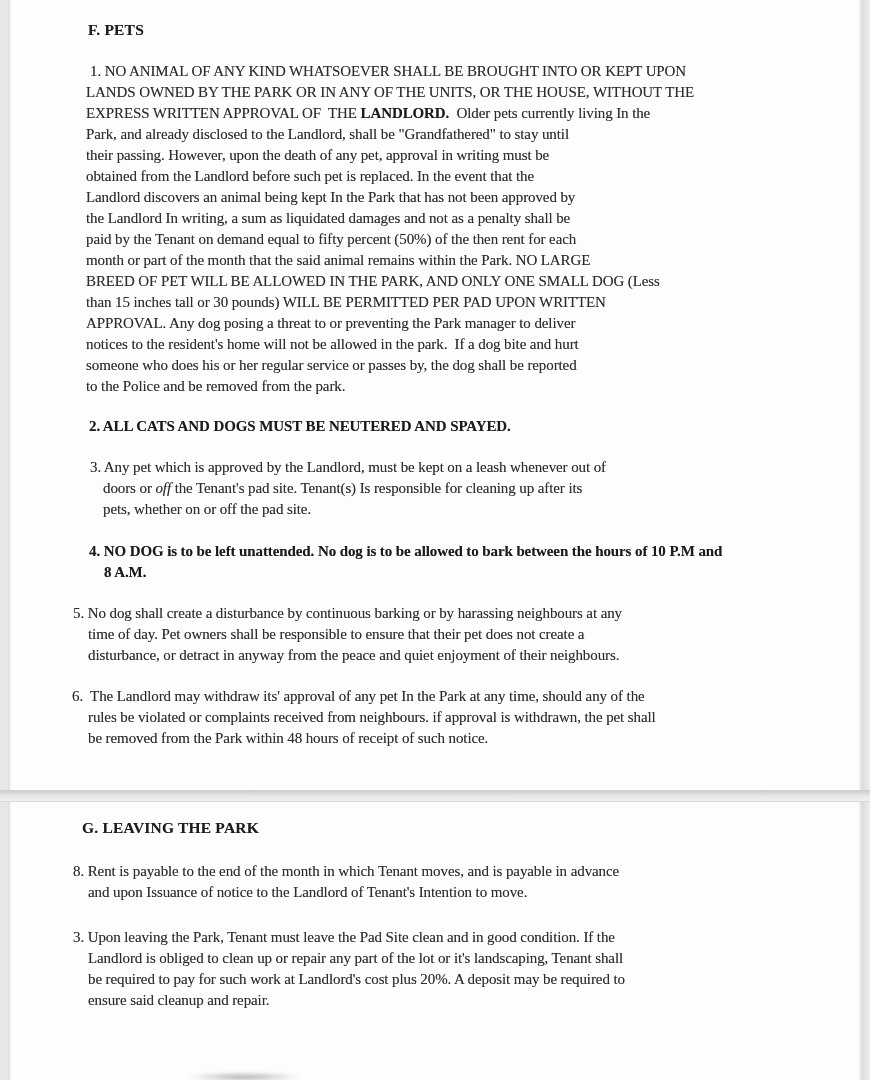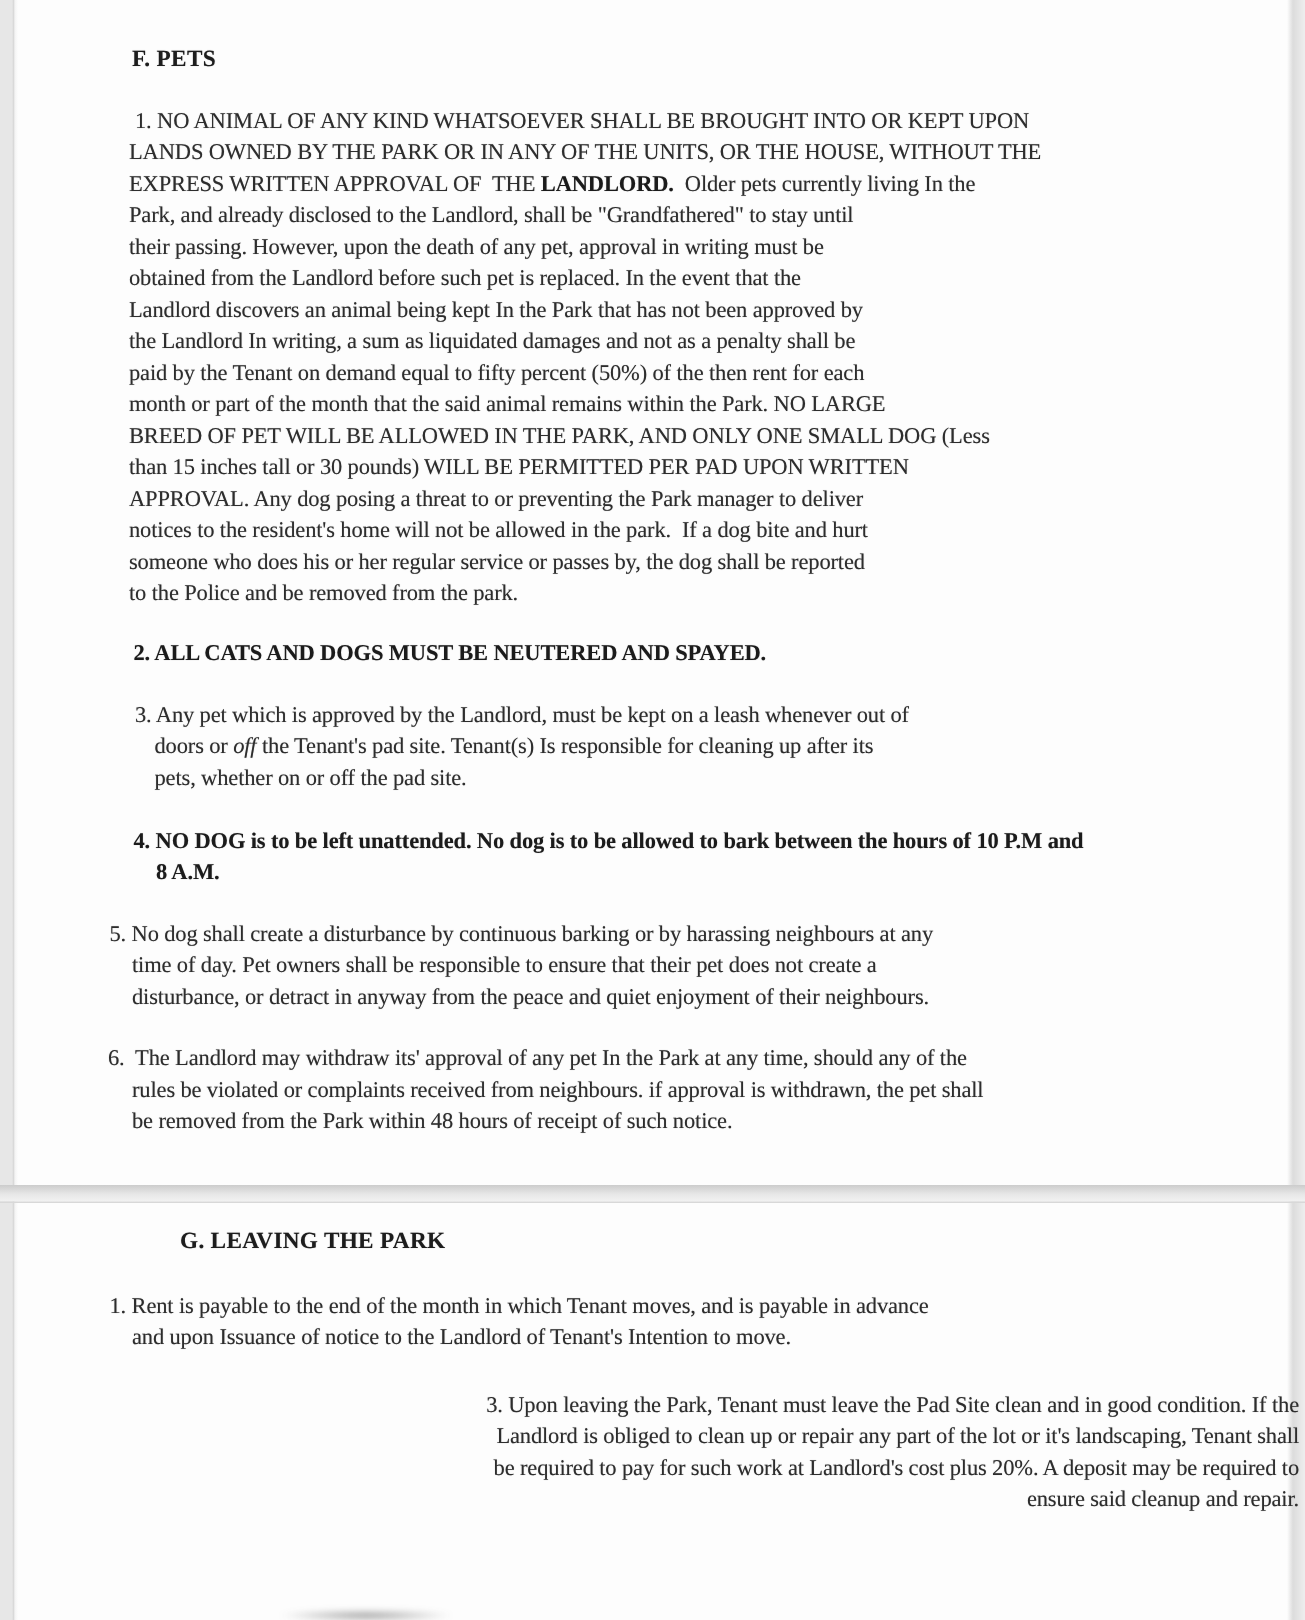--- a/index.html
+++ b/index.html
@@ -6,51 +6,51 @@
   .canvas{
     position:relative;width:870px;height:1080px;overflow:hidden;
     background:linear-gradient(90deg,
       #e7e7e7 0,#e7e7e7 8px,#d9d9d9 9px,#f4f4f4 10px,
       #fdfdfd 12px,#fdfdfd 858px,
       #f5f5f5 859px,#dcdcdc 862px,#e5e5e5 866px,#eeeeee 870px);
     font-family:"Liberation Serif","DejaVu Serif",serif;
     color:#2d2d2d;
   }
   .page{position:absolute;left:0;width:870px;box-sizing:border-box;}
-  .page1{top:0;height:790px;padding-top:29px;}
+  .page1{top:0;height:790px;padding-top:19px;}
   .band{
     position:absolute;top:790px;left:0;width:870px;height:12px;
     background:linear-gradient(180deg,#cccccc,#e7e7e7 55%,#f2f2f2);
     border-bottom:1px solid #d8d8d8;box-sizing:border-box;
   }
   .page2{top:802px;height:278px;padding-top:15px;}
   .doc-heading{
     margin:0;font-size:15.5px;line-height:21px;font-weight:bold;
     color:#1d1d1d;letter-spacing:0.2px;white-space:pre;
     text-shadow:0 0 0.6px rgba(30,30,30,0.45);
   }
   .hF{margin-left:88px;}
-  .hG{margin-left:120px;}
+  .hG{margin-left:82px;}
   .it{
     margin:0;font-size:15px;line-height:21px;white-space:pre;
     letter-spacing:-0.1px;
     text-shadow:0 0 0.6px rgba(45,45,45,0.45);
   }
   .bold-item{font-weight:bold;color:#1b1b1b;}
   .b{font-weight:bold;color:#1b1b1b;}
   .i{font-style:italic;text-align:right;}
   .i1{margin:21px 0 0 86px;text-indent:4px;}
   .i2{margin:19px 0 0 89px;}
   .i3{margin:20px 0 0 103px;text-indent:-13px;}
   .i4{margin:21px 0 0 104px;text-indent:-15px;}
   .i5{margin:20px 0 0 88px;text-indent:-15px;}
   .i6{margin:20px 0 0 88px;text-indent:-16px;}
   .g1{margin:20px 0 0 88px;text-indent:-15px;}
   .g2{margin:23px 0 0 88px;text-indent:-15px;}
-  .g3{margin:24px 4px 0 88px;text-indent:-15px;text-align:right;}
+  .g3{margin:24px 4px 0 88px;text-indent:-15px;}
   .smudge{
     position:absolute;left:185px;top:1073px;width:118px;height:8px;
     background:radial-gradient(ellipse at center,rgba(60,60,60,0.5),rgba(60,60,60,0) 70%);
     filter:blur(2px);
   }
 </style>
 </head>
 <body>
 
 <div class="canvas">
@@ -92,21 +92,21 @@
 rules be violated or complaints received from neighbours. if approval is withdrawn, the pet shall
 be removed from the Park within 48 hours of receipt of such notice.</span></p>
   </section>
 
   <div class="band"></div>
 
   <section class="page page2">
     <h2 class="doc-heading hG">G. LEAVING THE PARK</h2>
 
 
-    <p class="it g2"><span>1. Rent is payable to the end of the month in which Tenant moves, and is payable in advance
+    <p class="it g2"><span>8. Rent is payable to the end of the month in which Tenant moves, and is payable in advance
 and upon Issuance of notice to the Landlord of Tenant's Intention to move.</span></p>
 
     <p class="it g3"><span>3. Upon leaving the Park, Tenant must leave the Pad Site clean and in good condition. If the
 Landlord is obliged to clean up or repair any part of the lot or it's landscaping, Tenant shall
 be required to pay for such work at Landlord's cost plus 20%. A deposit may be required to
 ensure said cleanup and repair.</span></p>
   </section>
 
   <div class="smudge"></div>
 </div>

